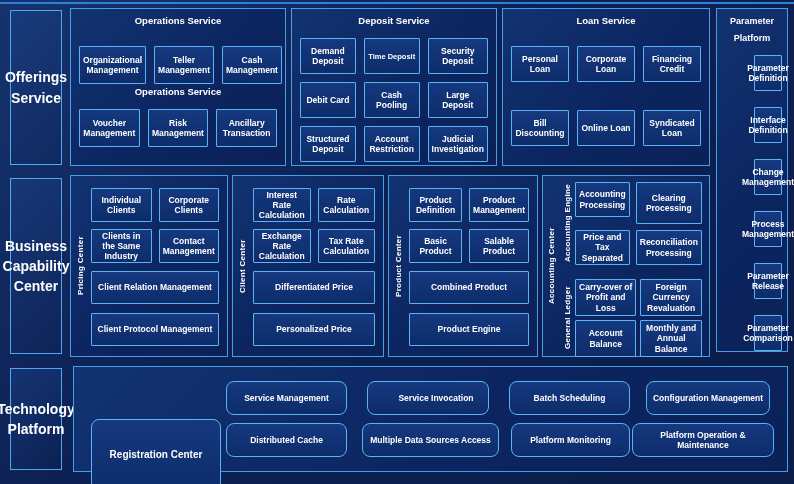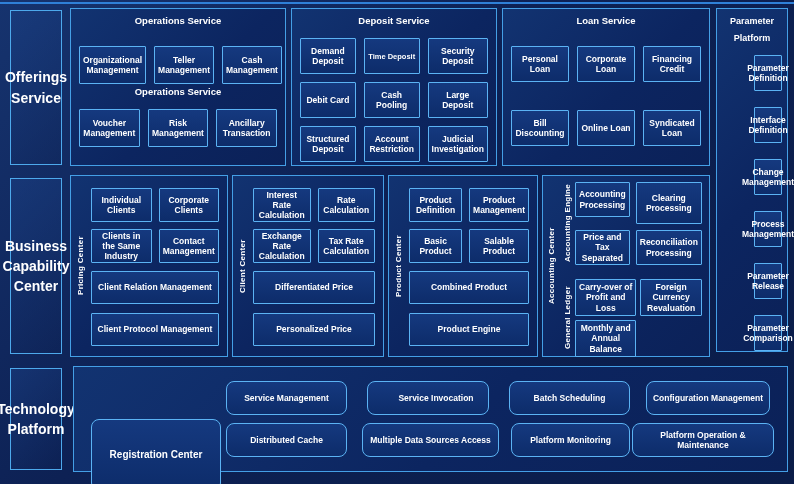--- a/index.html
+++ b/index.html
@@ -168,20 +168,21 @@
           <div class="box" style="height:42px;">Clearing Processing</div>
           <div class="box" style="height:35px;">Price and Tax Separated</div>
           <div class="box" style="height:35px;">Reconciliation Processing</div>
         </div>
       </div>
       <div style="display:flex;margin-top:14px;">
         <div class="vlabel" style="width:16px;flex:0 0 16px;">General Ledger</div>
         <div class="grid2" style="flex:1;gap:4px;">
           <div class="box" style="height:37px;">Carry-over of Profit and Loss</div>
           <div class="box" style="height:37px;">Foreign Currency Revaluation</div>
+          <div class="box" style="height:37px;">Account Balance</div>
           <div class="box" style="height:37px;">Monthly and Annual Balance</div>
         </div>
       </div>
     </div>
   </div>
 
   <div class="panel" style="left:73px;top:366px;width:715px;height:106px;">
     <div class="box abs" style="left:17px;top:16px;width:130px;height:72px;font-size:10px;margin-top:36px;">Registration Center</div>
     <div class="box abs h34" style="left:152px;top:14px;width:121px;">Service Management</div>
     <div class="box abs h34" style="left:152px;top:56px;width:121px;">Distributed Cache</div>

